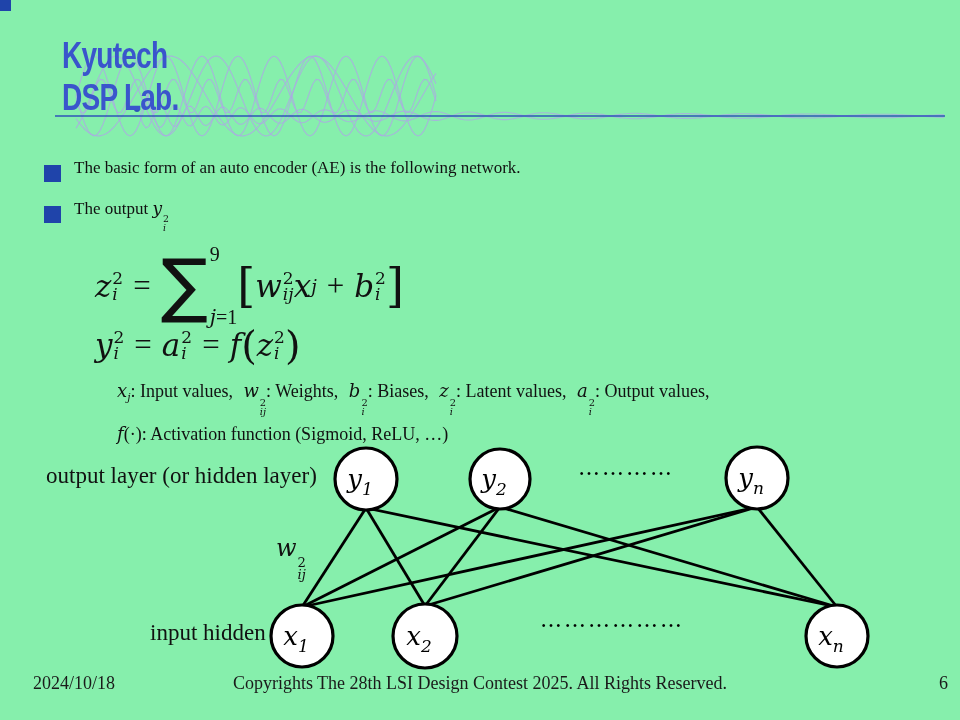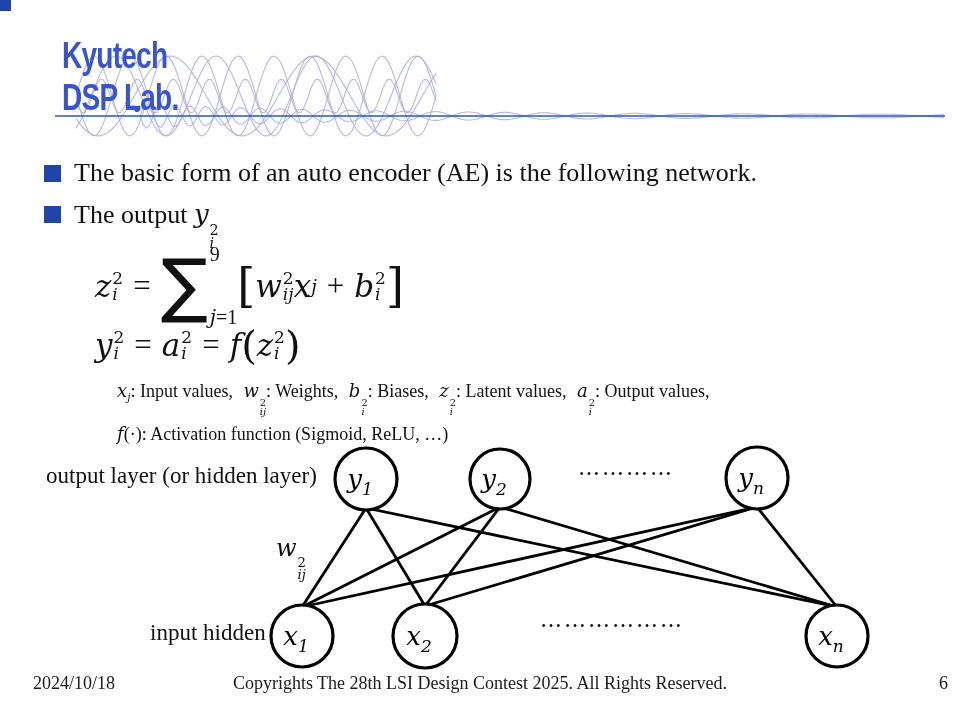--- a/index.html
+++ b/index.html
@@ -1,17 +1,17 @@
 <!DOCTYPE html>
 <html><head>
 <meta charset="utf-8">
 <style>
   html,body{margin:0;padding:0;background:#888;}
   #slide{
-    position:relative;width:960px;height:720px;background:#ffffff;
+    position:relative;width:960px;height:720px;background:#86efac;
     overflow:hidden;font-family:"Liberation Serif",serif;color:#111;
   }
   
   #corner-sq{position:absolute;left:0;top:0;width:11px;height:11px;}
   .logoline{
     position:absolute;left:62px;font-family:"Liberation Sans",sans-serif;
     font-weight:800;font-size:36px;line-height:1;letter-spacing:-1px;
     transform:scaleX(0.78);transform-origin:left top;white-space:nowrap;
   }
   #logo-l1{top:38px;}
@@ -19,21 +19,21 @@
   #page-title{
     position:absolute;left:146px;top:52px;font-size:43px;letter-spacing:.5px;
     font-family:"Liberation Serif",serif;white-space:nowrap;
   }
   #hdr-svg{position:absolute;left:0;top:0;pointer-events:none;}
   
   .bullet-row{position:absolute;left:44px;display:flex;align-items:flex-start;}
   #bullet1{top:157px;}
   #bullet2{top:198px;}
   .bsq{width:17px;height:17px;margin-top:8px;flex:0 0 auto;}
-  .btxt{margin-left:13px;font-size:26px;line-height:1.25;white-space:nowrap;}
+  .btxt{margin-left:13px;font-size:17px;line-height:1.25;white-space:nowrap;}
   
   .mvar{font-style:italic;font-family:"DejaVu Serif",serif;}
   .ss{display:inline-flex;flex-direction:column;align-items:flex-start;
       vertical-align:-0.45em;line-height:1;margin-left:1px;}
   .ss .sup,.ss .sub{font-size:.55em;line-height:.95;font-family:"DejaVu Serif",serif;}
   .ss .sub{font-style:italic;}
   .ss .sup{font-style:normal;}
   .msub{font-size:.58em;font-style:italic;font-family:"DejaVu Serif",serif;
         vertical-align:-0.35em;}
   .eqrow{position:absolute;display:flex;align-items:center;font-size:31px;}

